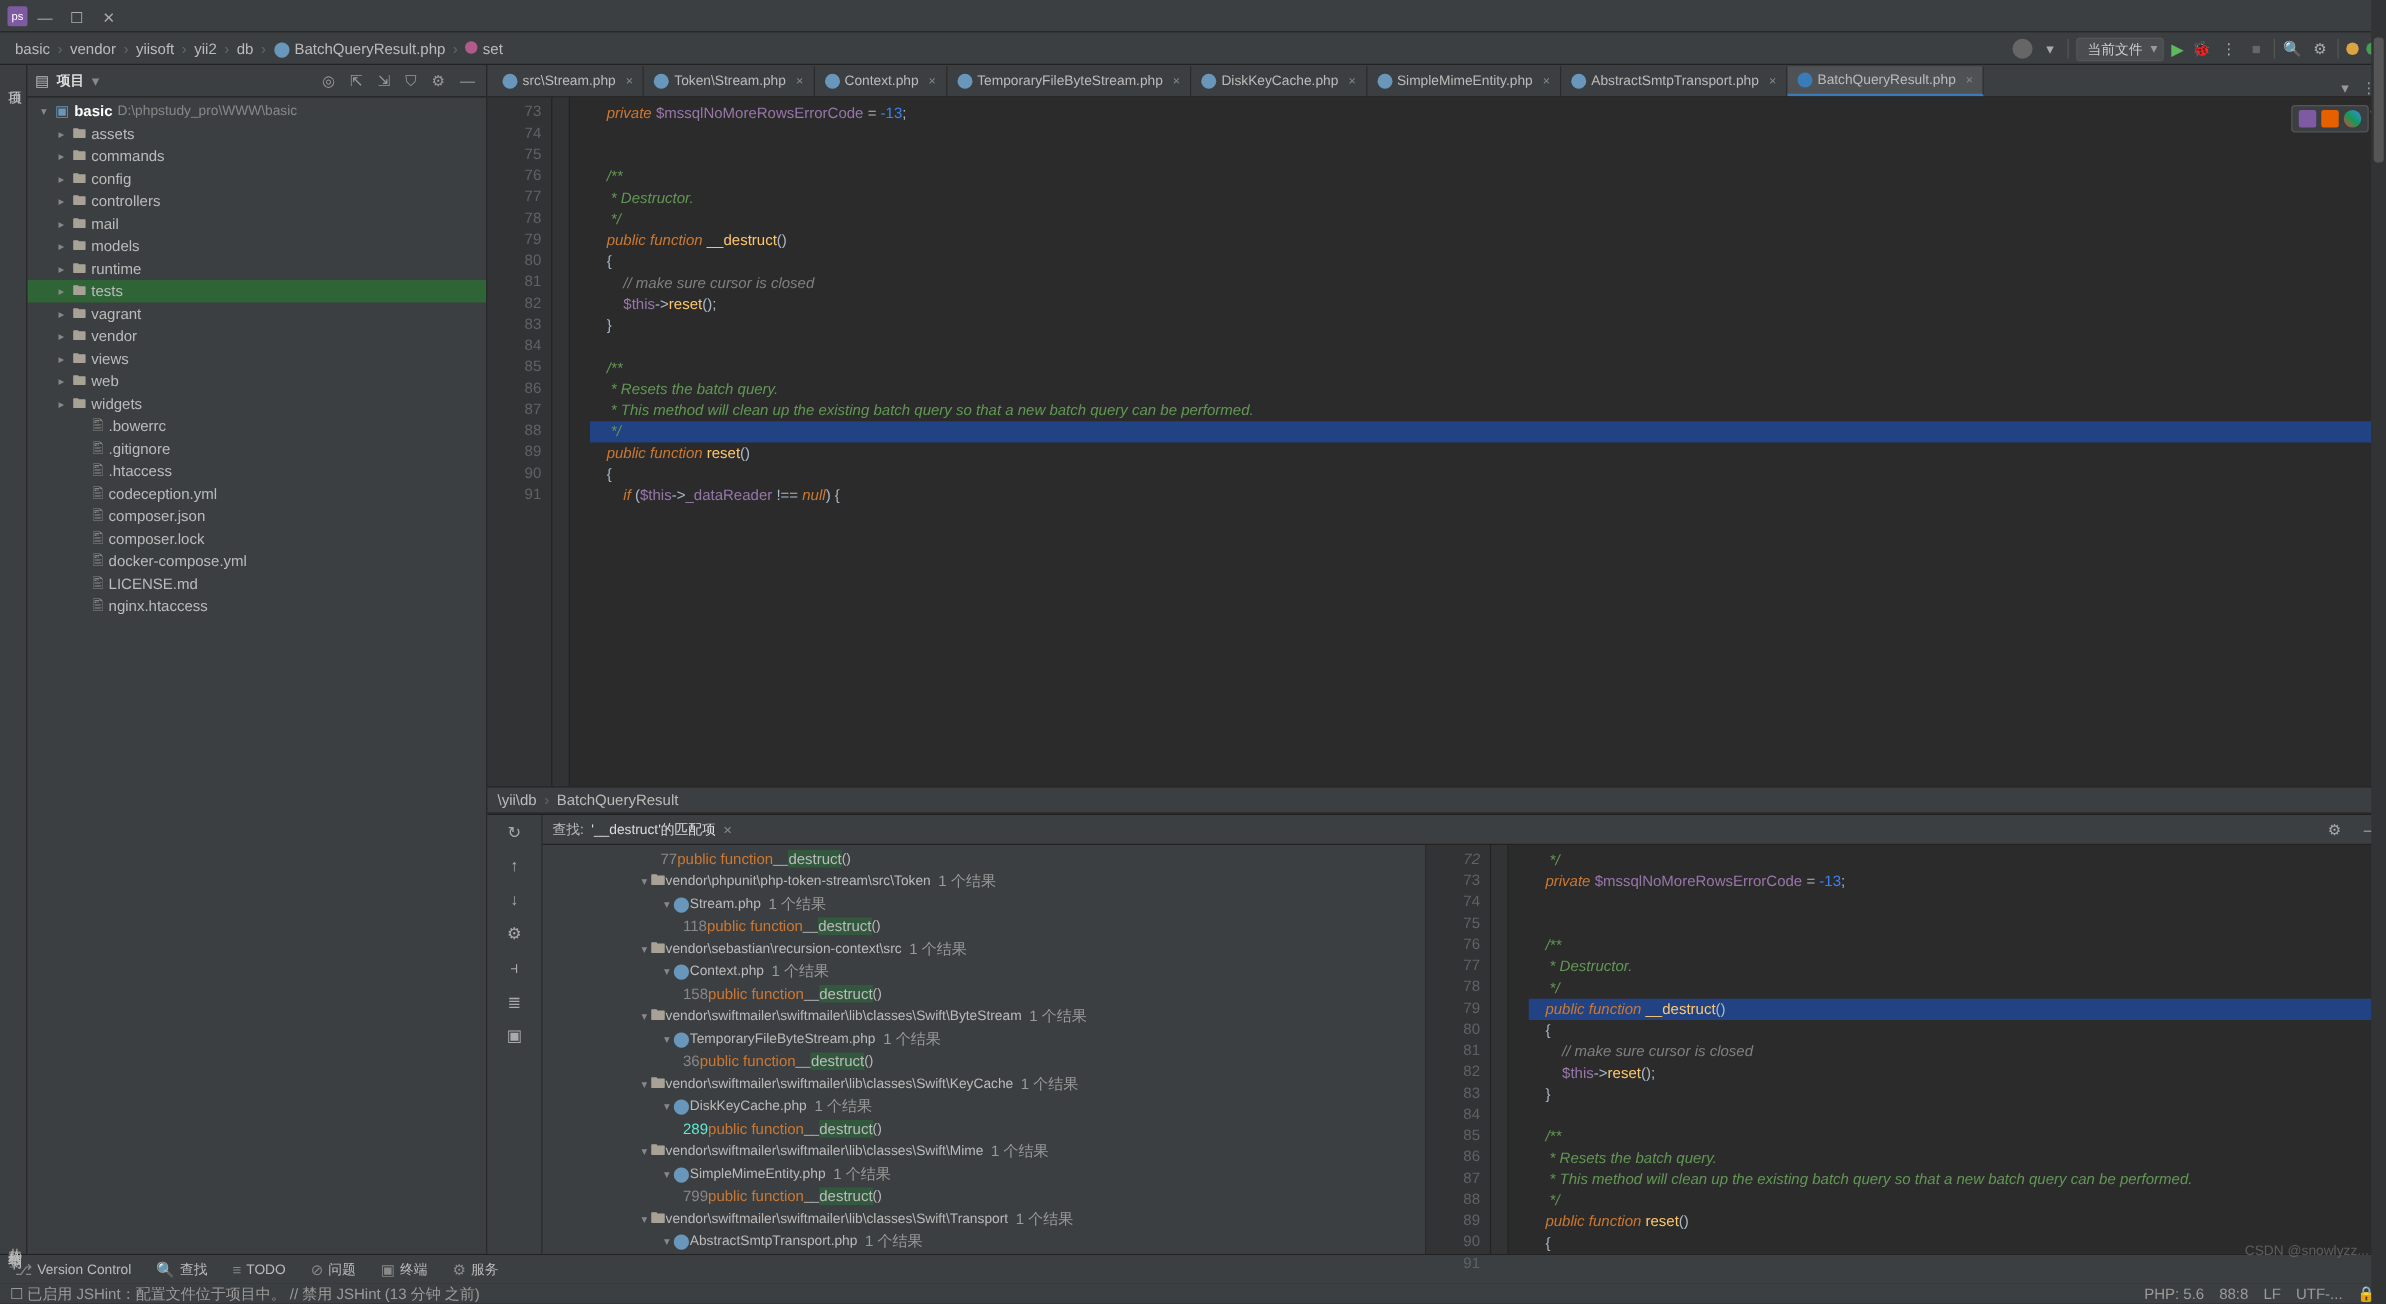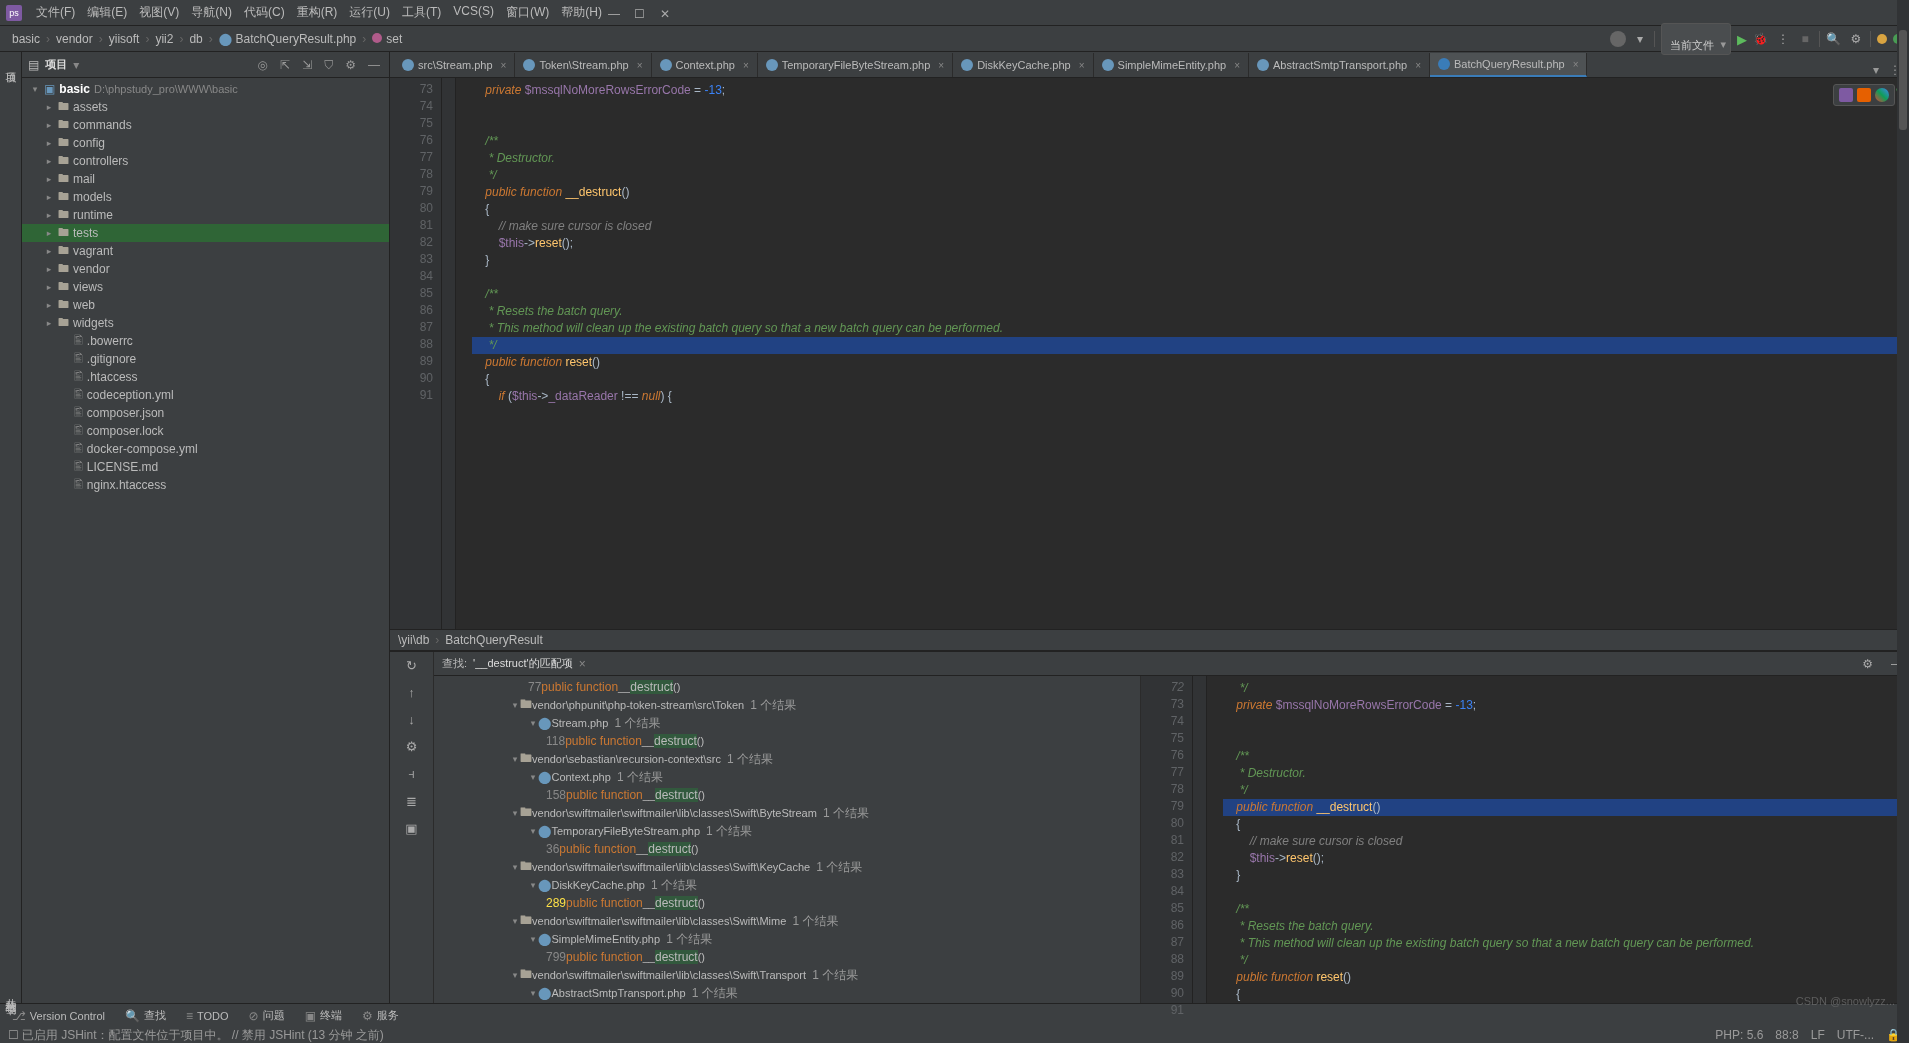--- a/index.html
+++ b/index.html
@@ -8,21 +8,21 @@
 .title-bar .logo { width:16px; height:16px; background:#7e5aa2; border-radius:2px; margin-right:8px; display:flex;align-items:center;justify-content:center;color:#fff;font-size:9px;}
 .menu-item { color:#bbb; padding:0 6px; cursor:default; }
 .title-center { flex:1; text-align:center; color:#9a9a9a; font-size:11px; }
 .win-btns { display:flex; gap:14px; padding-right:6px; }
 .win-btns span { width:12px; height:12px; display:inline-block; color:#aaa; font-size:12px; }
 .breadcrumb-row { height:26px; background:#3c3f41; display:flex; align-items:center; padding-left:8px; border-bottom:1px solid #222; position:relative;}
 .breadcrumb-row .crumb { color:#bbb; padding:0 4px; }
 .breadcrumb-row .sep { color:#666; padding:0 2px; }
 .bc-right { position:absolute; right:6px; top:0; height:26px; display:flex; align-items:center; gap:6px;}
 .bc-right .avatar{width:16px;height:16px;border-radius:50%;background:#666;}
-.bc-right .combo{background:#4a4d4f;border:1px solid #555;padding:14px 16px 1px 8px;font-size:11px;color:#ccc;border-radius:3px;position:relative;}
+.bc-right .combo{background:#4a4d4f;border:1px solid #555;padding:1px 16px 1px 8px;font-size:11px;color:#ccc;border-radius:3px;position:relative;}
 .bc-right .combo:after{content:"▾";position:absolute;right:4px;color:#999;}
 .bc-right .run-icon{color:#5dbb5d;font-size:13px;}
 .bc-right .ico{color:#aaa;font-size:12px;width:16px;text-align:center;}
 .bc-right .divider{width:1px;height:16px;background:#555;}
 .bc-right .dot-y{width:10px;height:10px;border-radius:50%;background:#d9a441;}
 .bc-right .dot-g{width:10px;height:10px;border-radius:50%;background:#499c54;}
 .main-area { display:flex; height:calc(100% - 26px - 26px - 24px - 16px); }
 .left-gutter { width:22px; background:#3c3f41; border-right:1px solid #222; display:flex; flex-direction:column; align-items:center; padding-top:4px;}
 .left-gutter .v-label{writing-mode:vertical-rl; color:#bbb; margin-top:8px; font-size:11px;}
 .bottom-gutter{writing-mode:vertical-rl;color:#bbb;font-size:11px;}
@@ -85,33 +85,20 @@
 .status-bar .lock{color:#999;}
 .watermark{position:absolute;right:14px;bottom:36px;color:#777;font-size:11px;opacity:.65;}
 .scrollbar-v{position:absolute;right:0;top:0;bottom:0;width:12px;background:#313335;}
 .scrollbar-v .thumb{position:absolute;left:2px;right:2px;background:#555;border-radius:3px;}
 </style>
 </head>
 <body>
 
 <div class="title-bar">
   <div class="logo">ps</div>
-  <div id="menus" style="display:flex;">
-      <span class="menu-item">文件(F)</span>
-      <span class="menu-item">编辑(E)</span>
-      <span class="menu-item">视图(V)</span>
-      <span class="menu-item">导航(N)</span>
-      <span class="menu-item">代码(C)</span>
-      <span class="menu-item">重构(R)</span>
-      <span class="menu-item">运行(U)</span>
-      <span class="menu-item">工具(T)</span>
-      <span class="menu-item">VCS(S)</span>
-      <span class="menu-item">窗口(W)</span>
-      <span class="menu-item">帮助(H)</span>
-    </div>
   <div class="win-btns">
     <span>—</span>
     <span>☐</span>
     <span>✕</span>
   </div>
 </div>
 
 <div class="breadcrumb-row">
   <div id="crumbs" style="display:flex;align-items:center;">
       <span class="crumb">basic</span>
@@ -279,21 +266,21 @@
                 <div class="srow" style="padding-left: 94px;"><span class="arrow">▾</span> <span style="color:#6897bb;">⬤</span> Stream.php &nbsp;<span class="match">1 个结果</span></div>
                 <div class="srow" style="padding-left: 112px;"><span style="color:#888;">118</span> <span class="fn-text">public function</span> __<span class="hl">destruct</span>()</div>
                 <div class="srow" style="padding-left: 76px;"><span class="arrow">▾</span> <span style="color:#a7a295;">🖿</span> vendor\sebastian\recursion-context\src &nbsp;<span class="match">1 个结果</span></div>
                 <div class="srow" style="padding-left: 94px;"><span class="arrow">▾</span> <span style="color:#6897bb;">⬤</span> Context.php &nbsp;<span class="match">1 个结果</span></div>
                 <div class="srow" style="padding-left: 112px;"><span style="color:#888;">158</span> <span class="fn-text">public function</span> __<span class="hl">destruct</span>()</div>
                 <div class="srow" style="padding-left: 76px;"><span class="arrow">▾</span> <span style="color:#a7a295;">🖿</span> vendor\swiftmailer\swiftmailer\lib\classes\Swift\ByteStream &nbsp;<span class="match">1 个结果</span></div>
                 <div class="srow" style="padding-left: 94px;"><span class="arrow">▾</span> <span style="color:#6897bb;">⬤</span> TemporaryFileByteStream.php &nbsp;<span class="match">1 个结果</span></div>
                 <div class="srow" style="padding-left: 112px;"><span style="color:#888;">36</span> <span class="fn-text">public function</span> __<span class="hl">destruct</span>()</div>
                 <div class="srow" style="padding-left: 76px;"><span class="arrow">▾</span> <span style="color:#a7a295;">🖿</span> vendor\swiftmailer\swiftmailer\lib\classes\Swift\KeyCache &nbsp;<span class="match">1 个结果</span></div>
                 <div class="srow" style="padding-left: 94px;"><span class="arrow">▾</span> <span style="color:#6897bb;">⬤</span> DiskKeyCache.php &nbsp;<span class="match">1 个结果</span></div>
-                <div class="srow" style="padding-left: 112px;"><span style="color:#fde047;text-align:right;">289</span> <span class="fn-text">public function</span> __<span class="hl">destruct</span>()</div>
+                <div class="srow" style="padding-left: 112px;"><span style="color:#5eead4;text-align:right;">289</span> <span class="fn-text">public function</span> __<span class="hl">destruct</span>()</div>
                 <div class="srow" style="padding-left: 76px;"><span class="arrow">▾</span> <span style="color:#a7a295;">🖿</span> vendor\swiftmailer\swiftmailer\lib\classes\Swift\Mime &nbsp;<span class="match">1 个结果</span></div>
                 <div class="srow" style="padding-left: 94px;"><span class="arrow">▾</span> <span style="color:#6897bb;">⬤</span> SimpleMimeEntity.php &nbsp;<span class="match">1 个结果</span></div>
                 <div class="srow" style="padding-left: 112px;"><span style="color:#888;">799</span> <span class="fn-text">public function</span> __<span class="hl">destruct</span>()</div>
                 <div class="srow" style="padding-left: 76px;"><span class="arrow">▾</span> <span style="color:#a7a295;">🖿</span> vendor\swiftmailer\swiftmailer\lib\classes\Swift\Transport &nbsp;<span class="match">1 个结果</span></div>
                 <div class="srow" style="padding-left: 94px;"><span class="arrow">▾</span> <span style="color:#6897bb;">⬤</span> AbstractSmtpTransport.php &nbsp;<span class="match">1 个结果</span></div>
                 <div class="srow" style="padding-left: 112px;">  __()</div>
               </div>
             <div class="sp-preview">
               <div class="gutter" id="gut-prev">
                   <div style="height: 17px; font-style: italic;">72</div>

